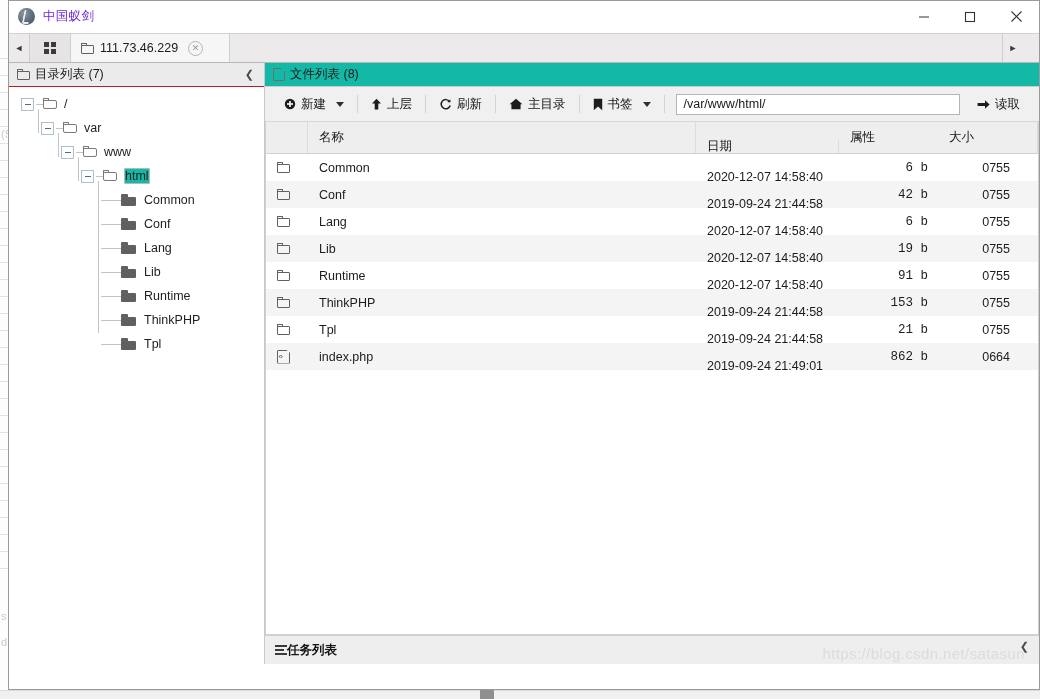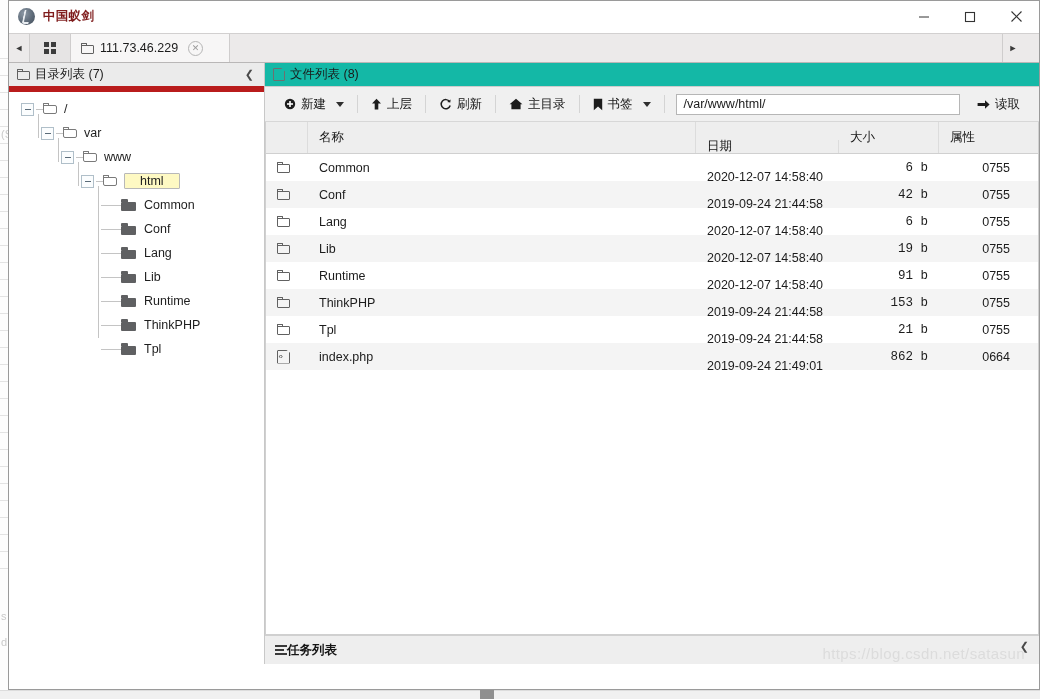--- a/index.html
+++ b/index.html
@@ -40,21 +40,21 @@
     width: 17px; height: 17px; margin-left: 9px; margin-right: 8px;
     border-radius: 50%;
     background: radial-gradient(circle at 35% 32%, #8d99a6 0%, #5d6a78 55%, #424d59 100%);
     position: relative; flex: none;
   }
   .title-logo::after{
     content:""; position:absolute; left:5px; top:2px; width:5px; height:12px;
     border-left:2px solid #e9edf1; border-bottom:2px solid #e9edf1;
     transform: skewX(-12deg); border-radius:0 0 0 3px;
   }
-  .title-text { font-size: 12.5px; color: #7f1d1d; letter-spacing:.3px;font-weight:bold; }
+  .title-text { font-size: 12.5px; color: #6d28d9; letter-spacing:.3px; }
   .win-ctrls { position:absolute; right:0; top:0; height:31px; display:flex; }
   .win-btn {
     width: 46px; height: 31px; display:flex; align-items:center; justify-content:center;
     color:#333;
   }
   .win-btn svg { display:block; }
 
   
   .menubar {
     height: 23px; background:#ffffff; display:flex; align-items:center;
@@ -96,21 +96,21 @@
   
   .body-split { display:flex; height: 601px; background:#f0f0f0; }
 
   
   .left-panel {
     width: 256px; display:flex; flex-direction:column;
     border-right:1px solid #c8c8c8; box-sizing:border-box;
   }
   .panel-head {
     height: 23px; display:flex; align-items:center;
-    background:#ebebeb; border-bottom:6px solid #b91c1c;
+    background:#ebebeb; border-bottom:1px solid #b91c1c;
     padding: 0 6px 0 8px; font-size:12.5px; color:#1b1b1b; gap:5px;
   }
   .panel-head .spacer { flex:1; }
   .panel-head .chev { color:#4a4a4a; font-size:11px; font-weight:bold; padding-right:4px;}
   .tree-area { flex:1; background:#ffffff; overflow:hidden; padding-top:5px; position:relative; }
 
   .tnode { display:flex; align-items:center; height:24px; position:relative; font-size:12.5px; }
   .toggle {
     width:11px; height:11px; border:1px solid #b0bfc9; background:#fbfdfe;
     display:flex; align-items:center; justify-content:center; flex:none;
@@ -130,21 +130,21 @@
   .folder-s { width:16px; height:12px; flex:none; position:relative; margin-right:7px; }
   .folder-s::before{
     content:""; position:absolute; left:0; top:2.5px; width:15px; height:9.5px;
     background:#5f6062; border-radius:1px;
   }
   .folder-s::after{
     content:""; position:absolute; left:0; top:0px; width:6.5px; height:3px;
     background:#5f6062; border-radius:1px 1px 0 0;
   }
   .tlabel { color:#1e1e1e; }
-  .tlabel.sel { background:#fef9c3; border:1px solid #b8b8b8; padding:0px 15px; border-radius:1px; }
+  .tlabel.sel { background:#14b8a6; border:1px solid #b8b8b8; padding:0px 0; border-radius:1px; }
   .vstub { position:absolute; width:1px; background:#c4c4c4; }
 
   
   .right-panel { flex:1; display:flex; flex-direction:column; background:#f0f0f0; min-width:0; }
   .rp-head {
     height:23px; display:flex; align-items:center; gap:5px;
     background:#14b8a6; border-bottom:1px solid #cdcdcd;
     padding:0 8px; font-size:12.5px;
   }
   .file-o { width:12px; height:13px; position:relative; flex:none; }
@@ -443,22 +443,22 @@
             </svg>
           <span>读取</span>
         </div>
       </div>
 
       <div class="table-wrap">
         <div class="thead">
           <div class="th c-icon"></div>
           <div class="th c-name">名称</div>
           <div class="th c-date">日期</div>
+          <div class="th c-attr">属性</div>
           <div class="th c-size" style="justify-content:flex-start">大小</div>
-          <div class="th c-attr">属性</div>
         </div>
         <div id="file-rows">
             <div class="trow">
               <div class="td c-icon">
                 <span class="row-folder"></span>
               </div>
               <div class="td c-name">Common</div>
               <div class="td c-date">2020-12-07 14:58:40</div>
               <div class="td c-size">6 b</div>
               <div class="td c-attr">0755</div>

